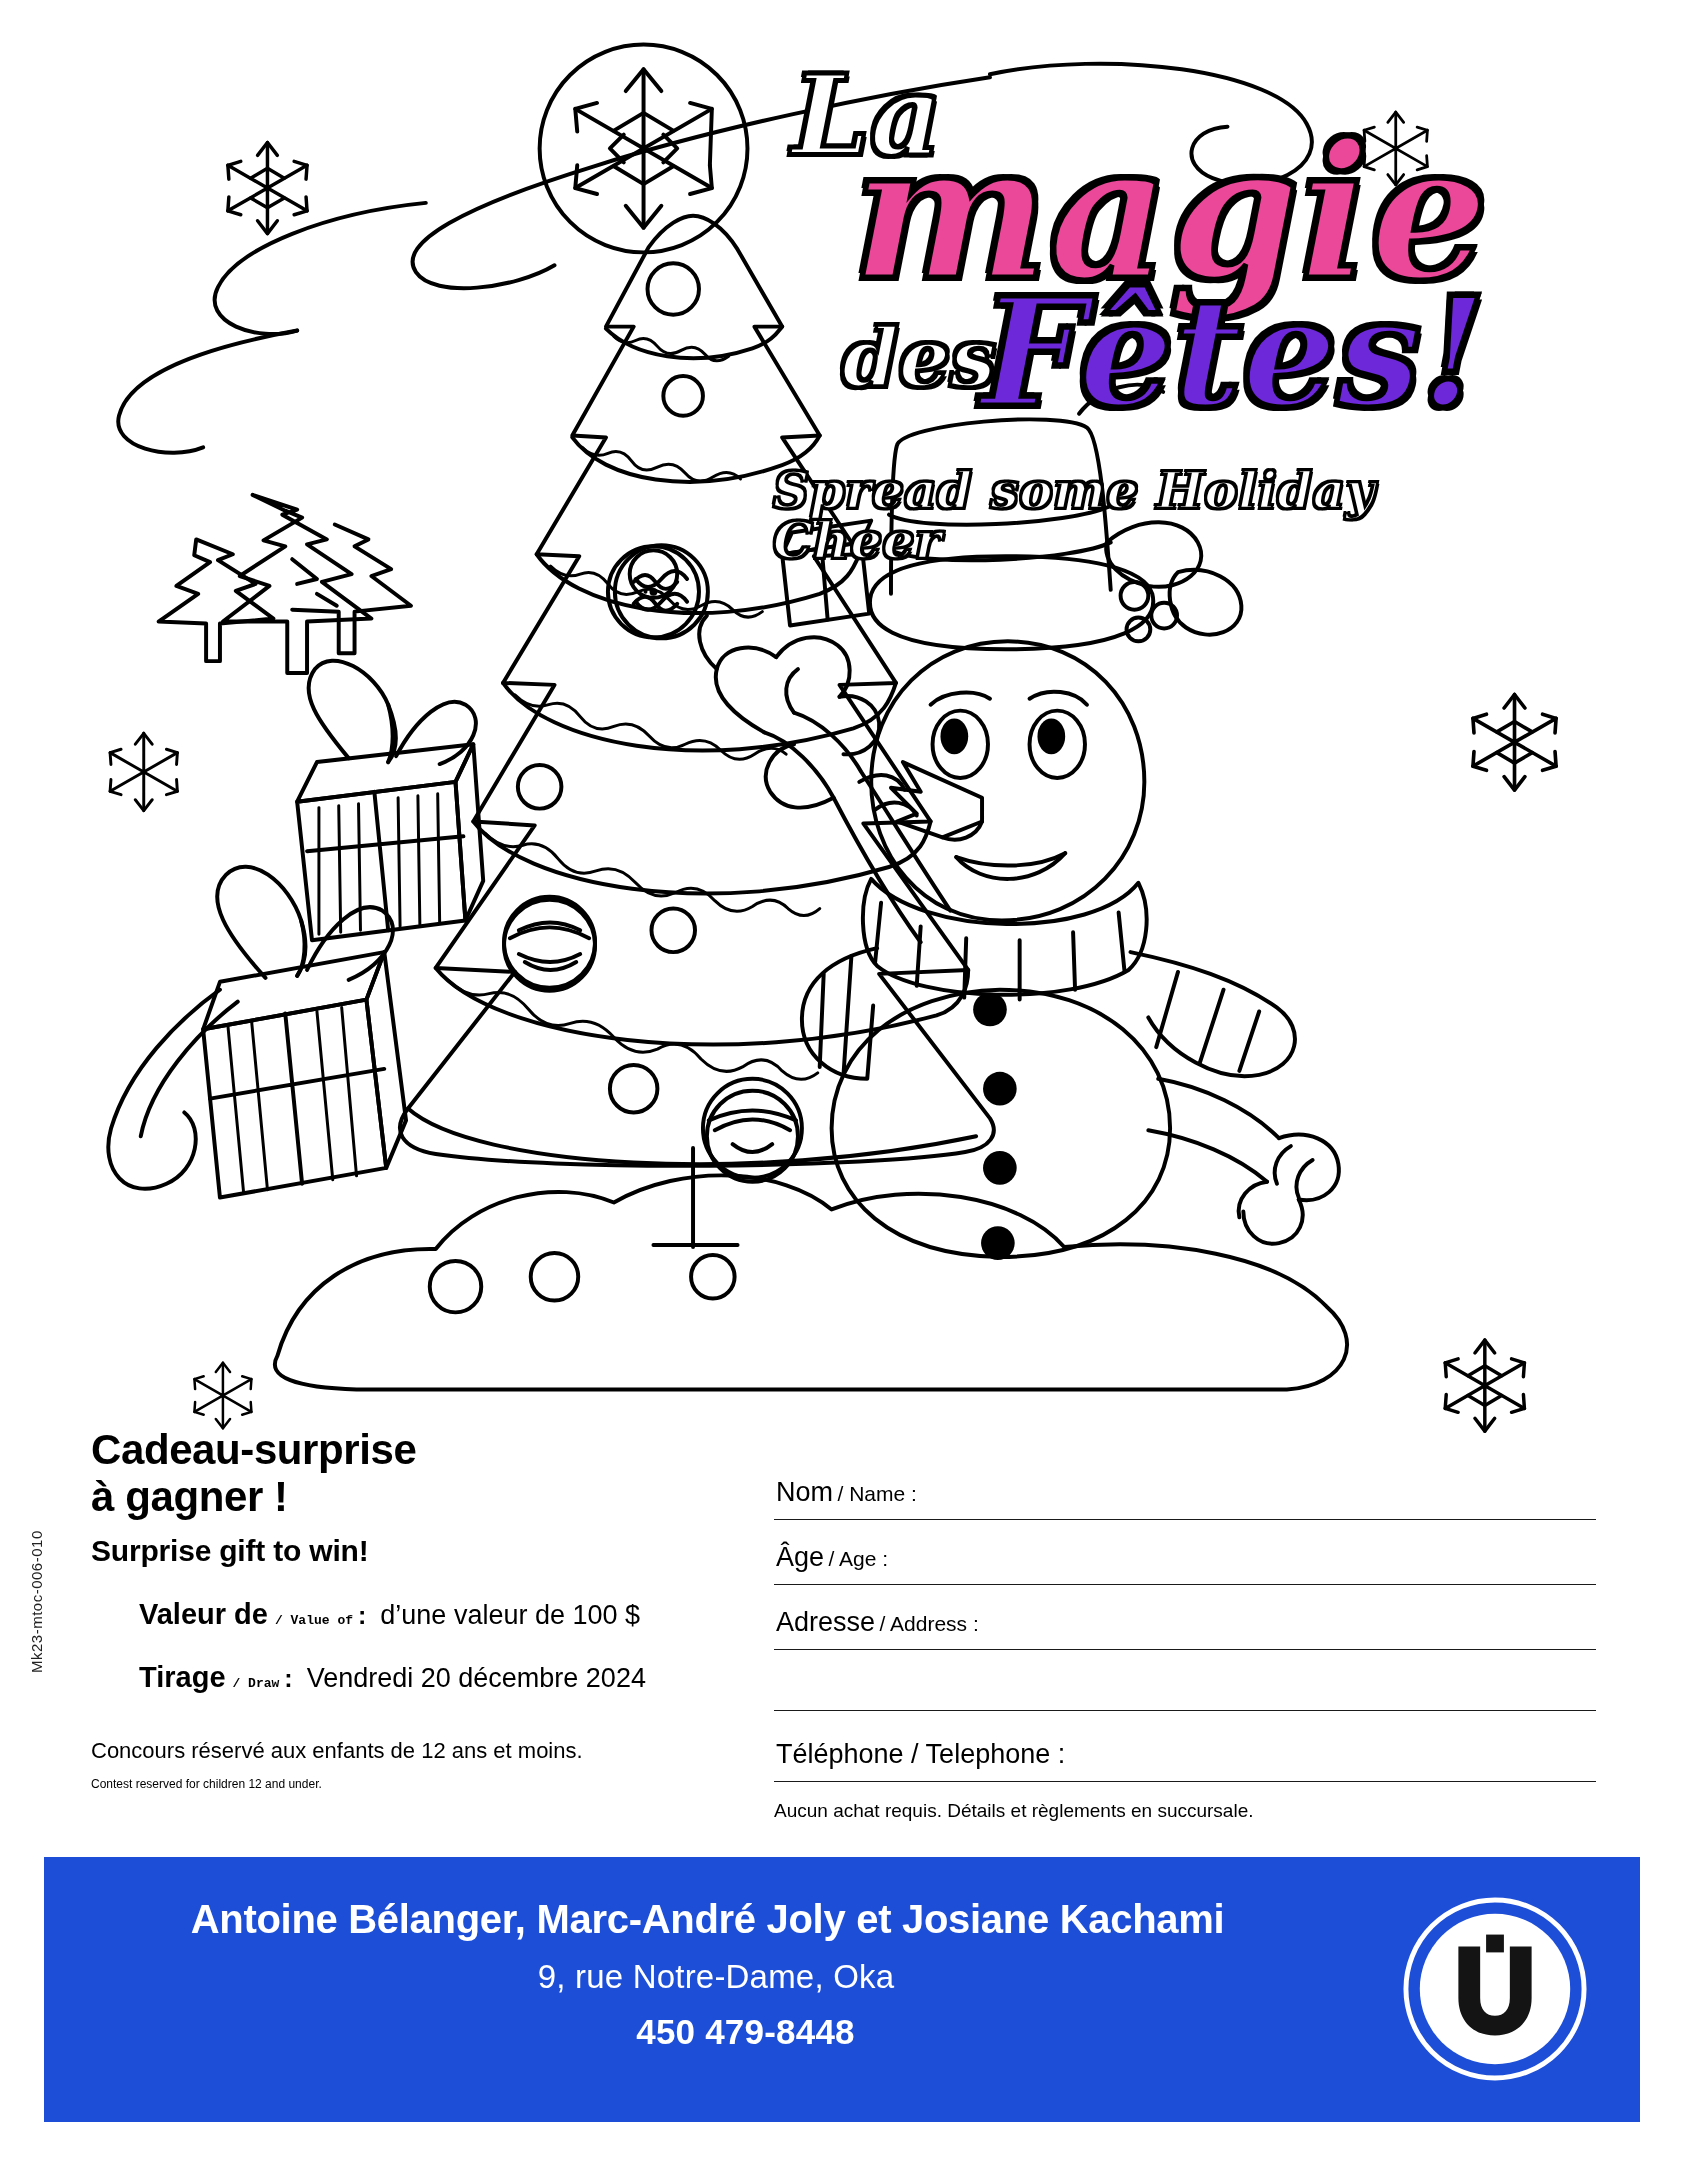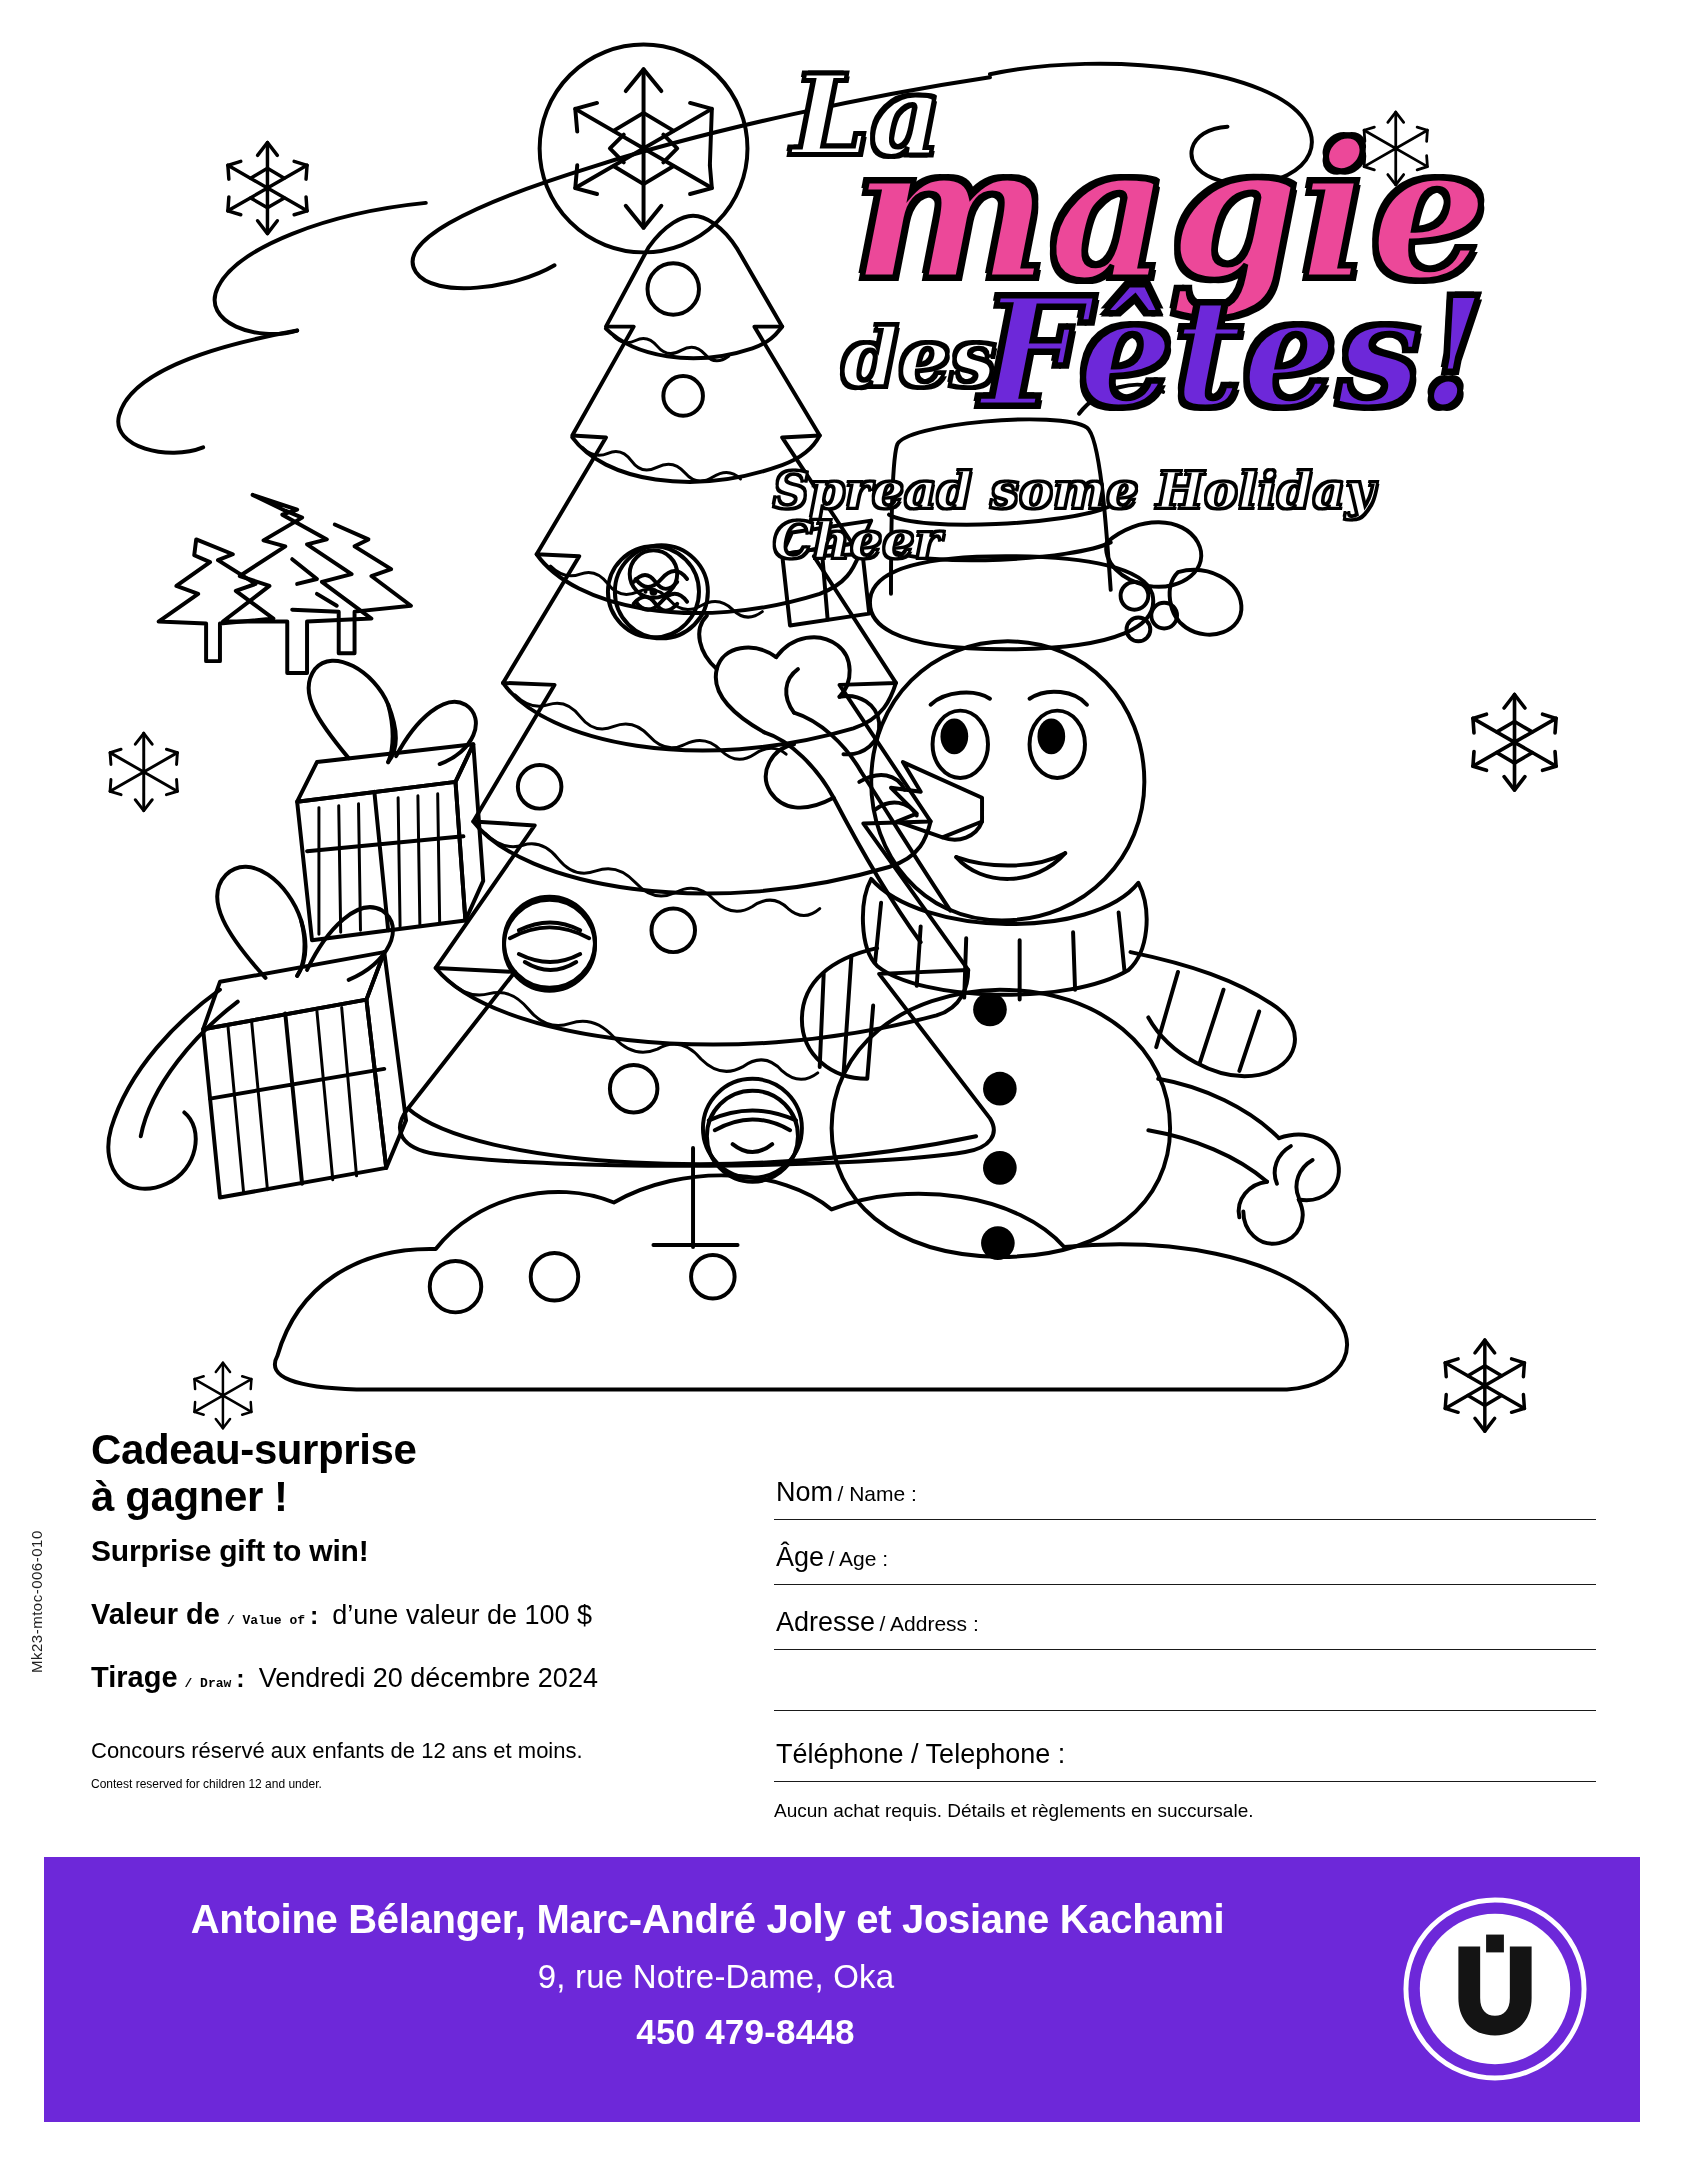--- a/index.html
+++ b/index.html
@@ -145,20 +145,21 @@
     font-weight: bold;
     font-size: 30px;
     margin-top: 14px;
     letter-spacing: -0.2px;
   }
   .row {
     margin-top: 30px;
     display: flex;
     align-items: baseline;
     flex-wrap: wrap;
+    margin-left: 48px;
   }
   .row .lbl-fr {
     font-weight: bold;
     font-size: 29px;
   }
   .row .lbl-en {
     font-weight: bold;
     font-size: 13px;
     margin-left: 7px;
     font-family: Liberation Mono, monospace;
@@ -230,21 +231,21 @@
     margin-top: 2px;
   }
 
   
   .footer {
     position: absolute;
     left: 44px;
     top: 1857px;
     width: 1596px;
     height: 265px;
-    background: #6d28d9;
+    background: #1d4ed8;
     color: #ffffff;
   }
   .footer .ftxt {
     position: absolute;
     left: 0;
     top: 40px;
     width: 1327px;
     text-align: center;
   }
   .footer .fnames {

